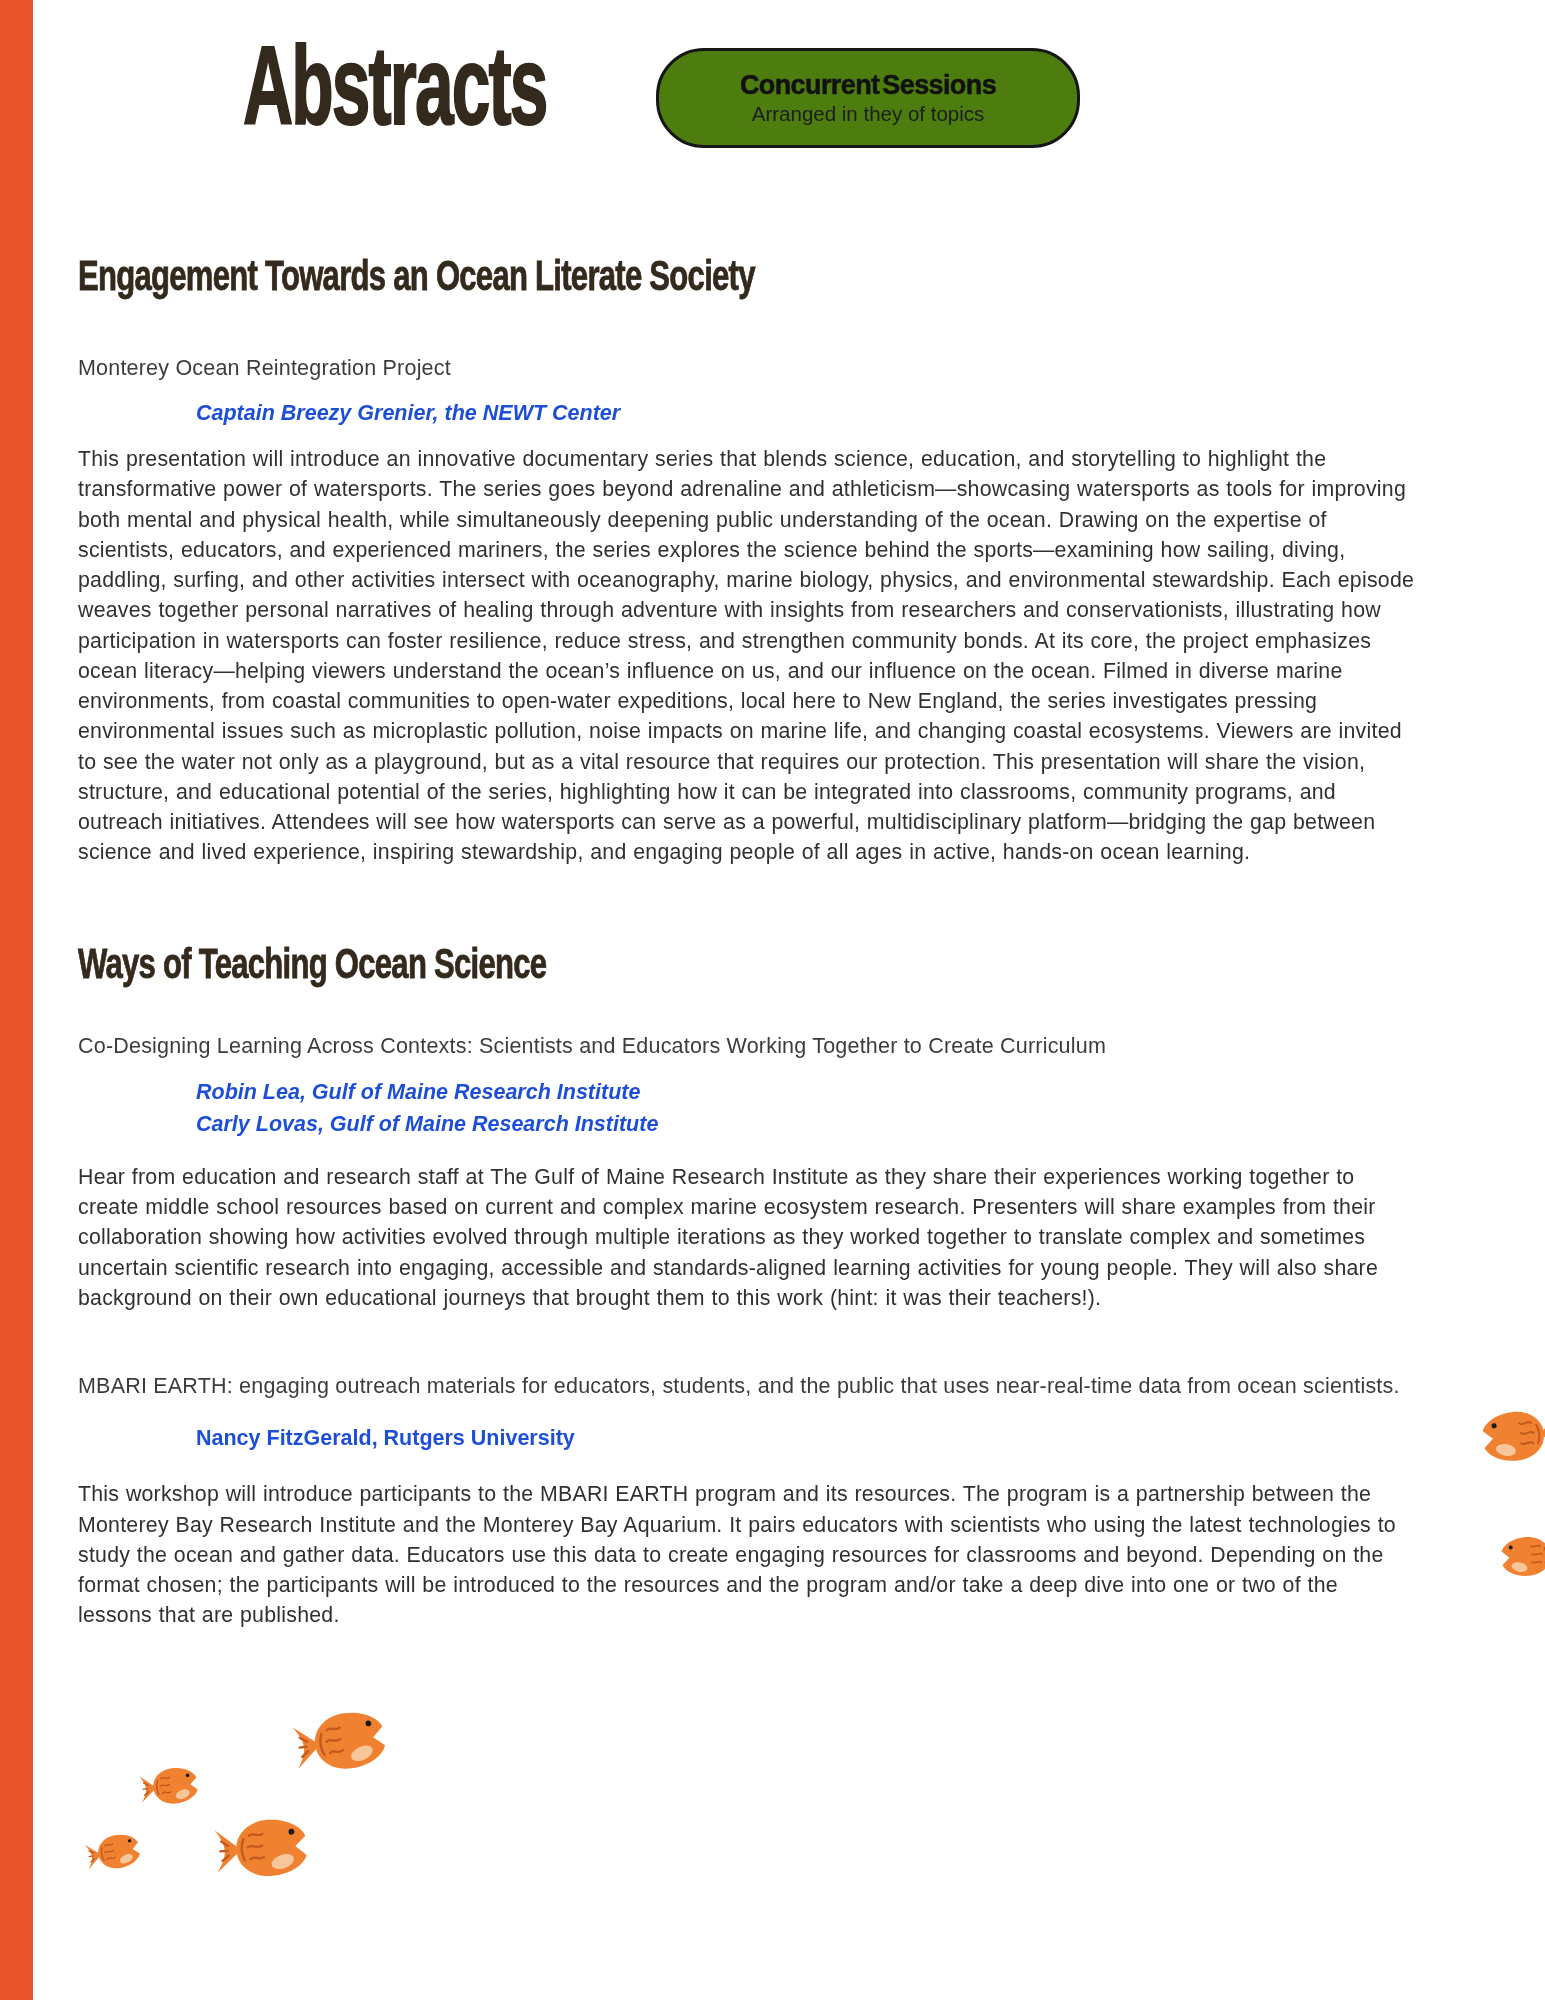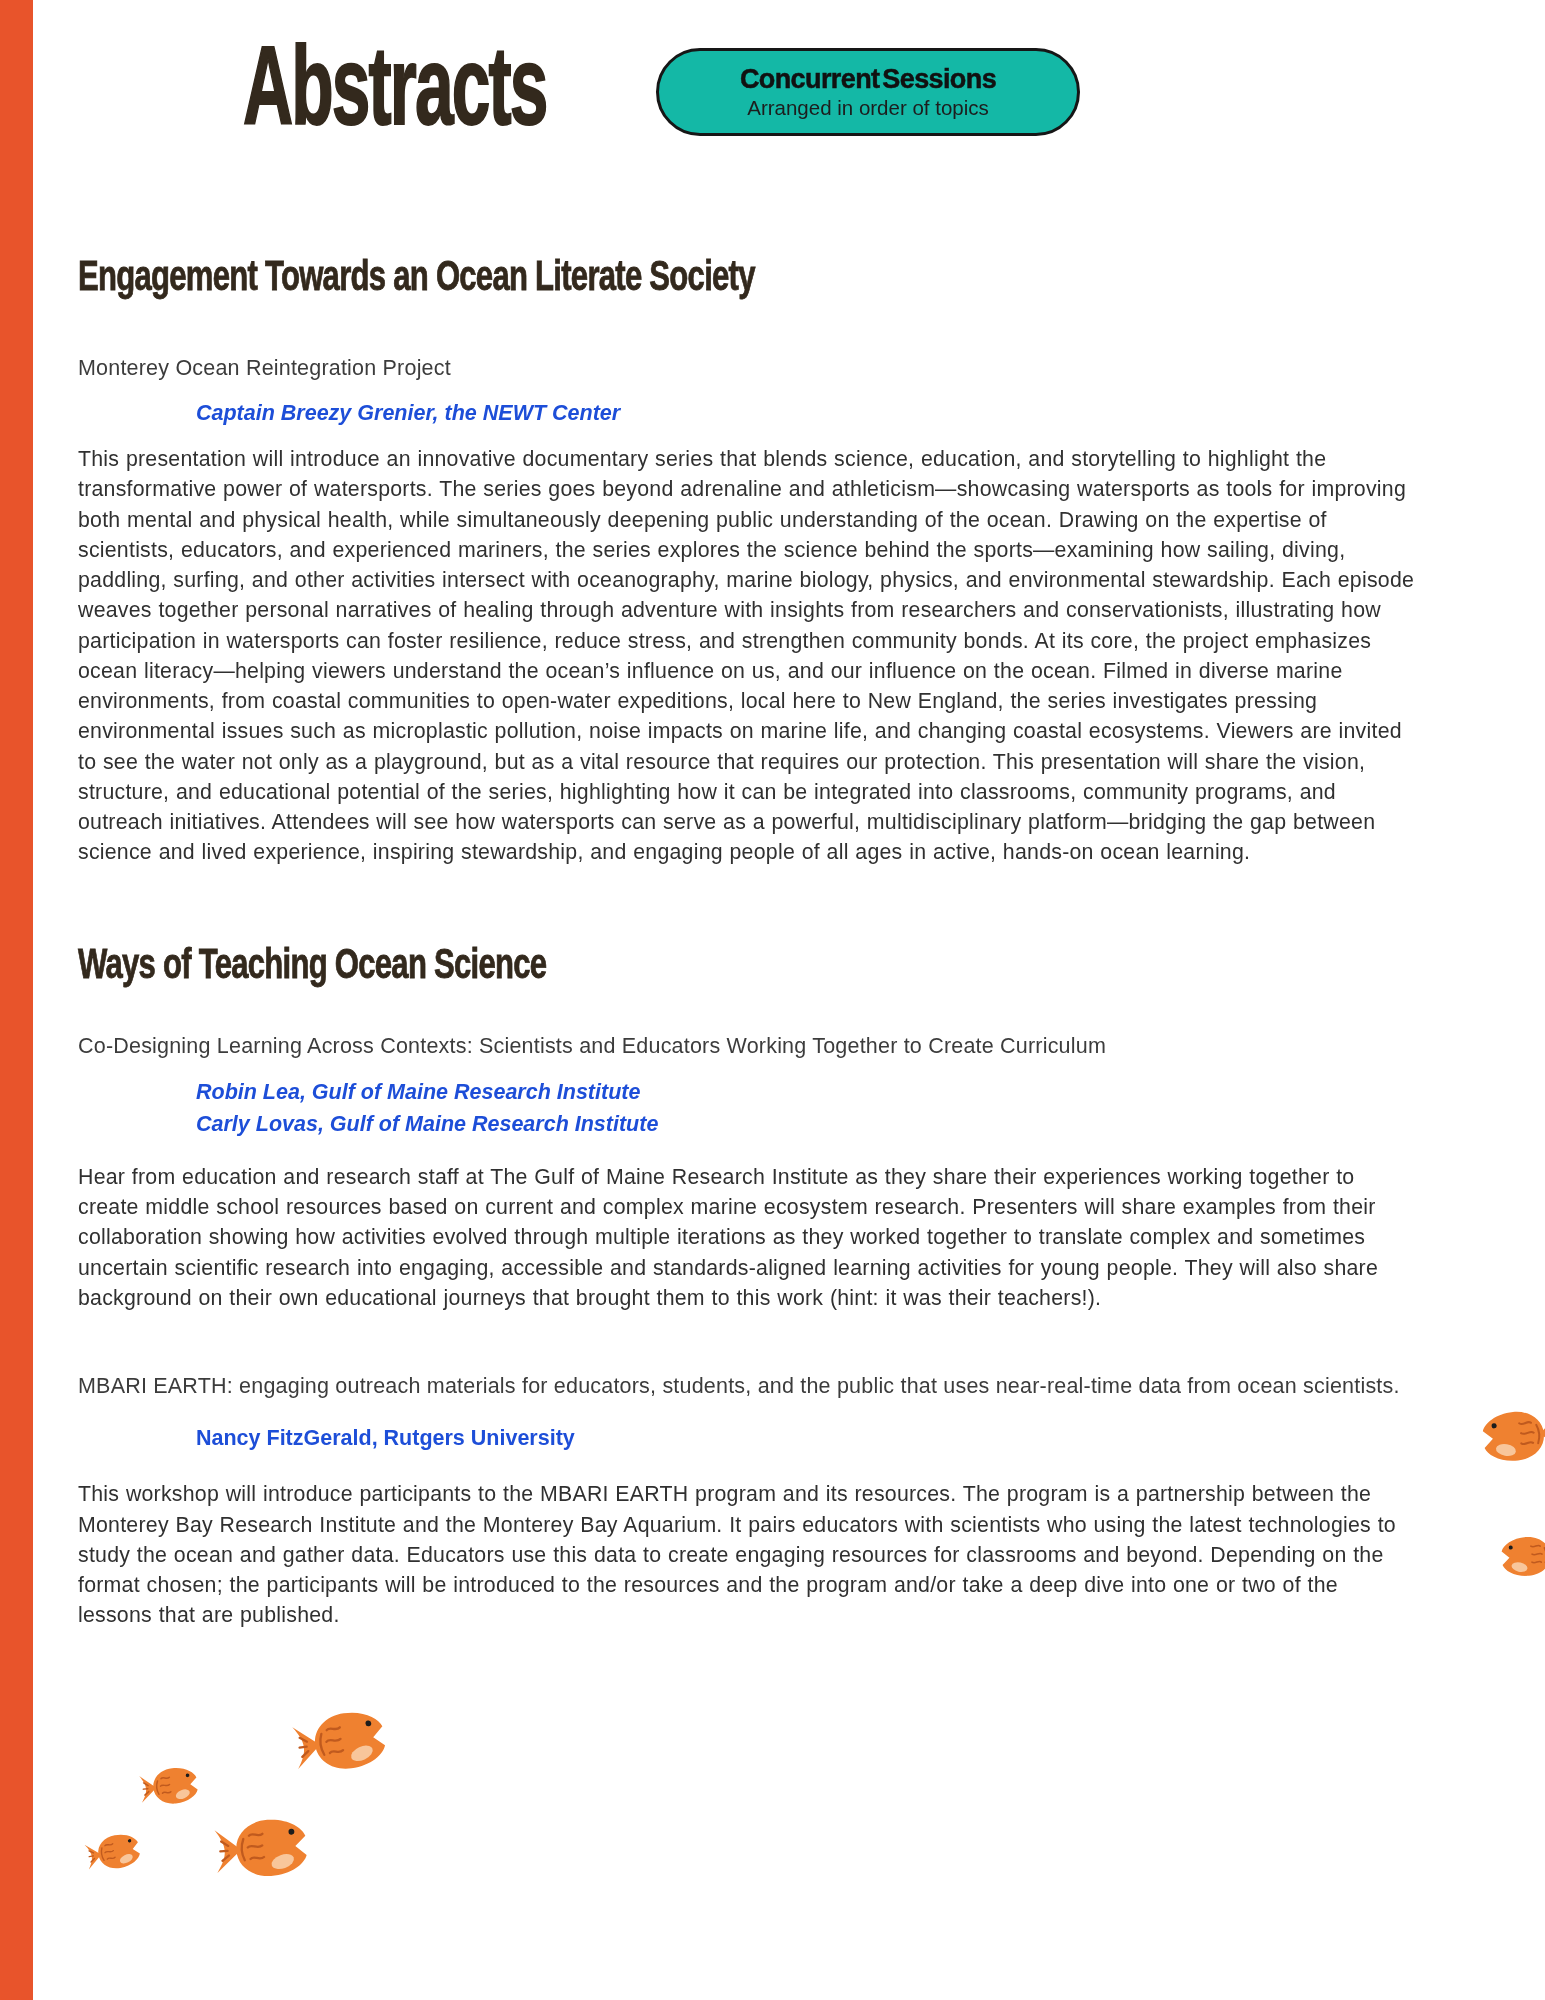--- a/index.html
+++ b/index.html
@@ -15,25 +15,25 @@
   .page-title {
     position:absolute; left:243px; top:30px; margin:0;
     font-size:112px; font-weight:bold; line-height:1;
     color:var(--heading-brown,#33291D);
     letter-spacing:-3px;
     transform:scaleX(0.62); transform-origin:left top;
     -webkit-text-stroke:2px var(--heading-brown,#33291D);
     white-space:nowrap;
   }
   .badge {
-    position:absolute; left:656px; top:48px; width:424px; height:88px;
+    position:absolute; left:656px; top:48px; width:424px; height:100px;
     box-sizing:border-box;
     border:3.5px solid var(--badge-border,#161616); border-radius:48px;
     display:flex; flex-direction:column; align-items:center; justify-content:center;
-    background:#14b8a6;
+    background:#4d7c0f;
   }
   .badge-title {
     font-size:27px; font-weight:bold; color:var(--badge-text,#111111);
     letter-spacing:-0.6px; word-spacing:-4px;
     -webkit-text-stroke:0.5px var(--badge-text,#111111);
     line-height:1.15; white-space:nowrap;
   }
   .badge-subtitle { font-size:20.5px; color:#1d1d1d; line-height:1.2; margin-top:1px; white-space:nowrap; }
 
   
@@ -89,21 +89,21 @@
 </head>
 <body>
 
 <div class="page">
   <div class="accent-bar"></div>
 
   <header class="page-header">
     <h1 class="page-title">Abstracts</h1>
     <div class="badge">
       <div class="badge-title">Concurrent Sessions</div>
-      <div class="badge-subtitle">Arranged in order of topics</div>
+      <div class="badge-subtitle">Arranged in they of topics</div>
     </div>
   </header>
 
   <main class="content">
 
     <section>
       <h2 class="section-heading mt-s1">Engagement Towards an Ocean Literate Society</h2>
 
       <article>
         <p class="talk-title t1-title">Monterey Ocean Reintegration Project</p>

